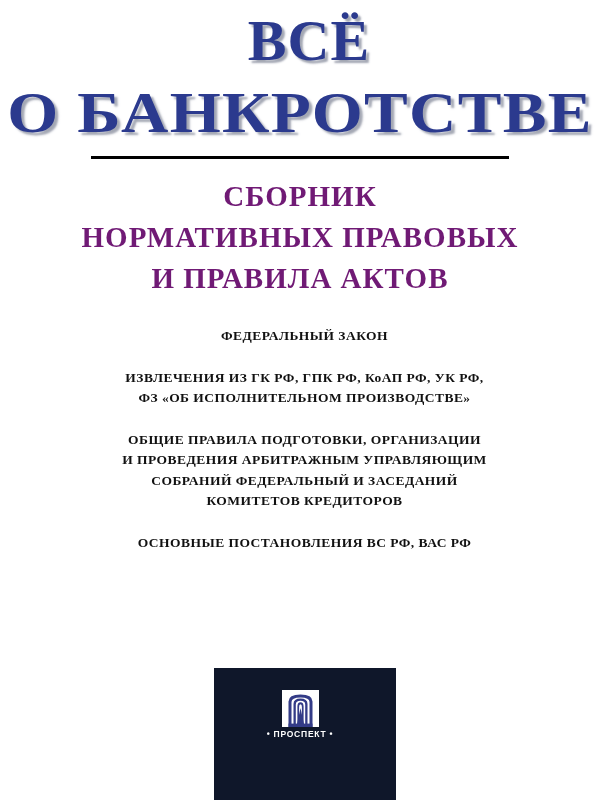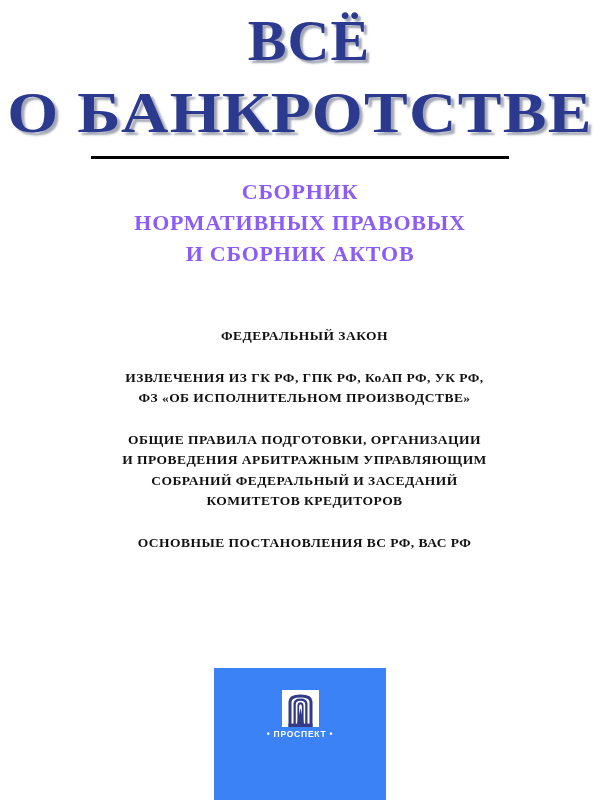--- a/index.html
+++ b/index.html
@@ -62,22 +62,22 @@
   .subtitle-block {
     position: absolute;
     left: 0;
     top: 176px;
     width: 600px;
     text-align: center;
   }
   .subtitle-line {
     font-family: "Liberation Serif", "DejaVu Serif", serif;
     font-weight: bold;
-    font-size: 22px;
-    color: #8b5cf6;
+    font-size: 29px;
+    color: #701a75;
     letter-spacing: 0.035em;
     line-height: 1.42;
     white-space: nowrap;
   }
 
   
   .details {
     position: absolute;
     left: 0;
     top: 326px;
@@ -104,21 +104,22 @@
     letter-spacing: 0.22em;
   }
 
   
   .logo-panel {
     position: absolute;
     left: 214px;
     top: 668px;
     width: 172px;
     height: 132px;
-    background: #3b82f6;
+    background: #0f172a;
+    padding-left: 10px;
   }
   .logo-mark {
     position: absolute;
     left: 68px;
     top: 22px;
     width: 37px;
     height: 37px;
     background: #ffffff;
   }
   .logo-mark svg {
@@ -146,21 +147,21 @@
   <div class="title-block">
     <div class="title-line title-line-1">ВСЁ</div>
     <div class="title-line title-line-2">О БАНКРОТСТВЕ</div>
   </div>
 
   <div class="rule"></div>
 
   <div class="subtitle-block">
     <div class="subtitle-line">СБОРНИК</div>
     <div class="subtitle-line">НОРМАТИВНЫХ ПРАВОВЫХ</div>
-    <div class="subtitle-line">И СБОРНИК АКТОВ</div>
+    <div class="subtitle-line">И ПРАВИЛА АКТОВ</div>
   </div>
 
   <div class="details">
 
     <div class="detail-group">
       <div class="detail-line">ФЕДЕРАЛЬНЫЙ ЗАКОН</div>
     </div>
 
     <div class="detail-group">
       <div class="detail-line">ИЗВЛЕЧЕНИЯ ИЗ ГК РФ, ГПК РФ, КоАП РФ, УК РФ,</div>

